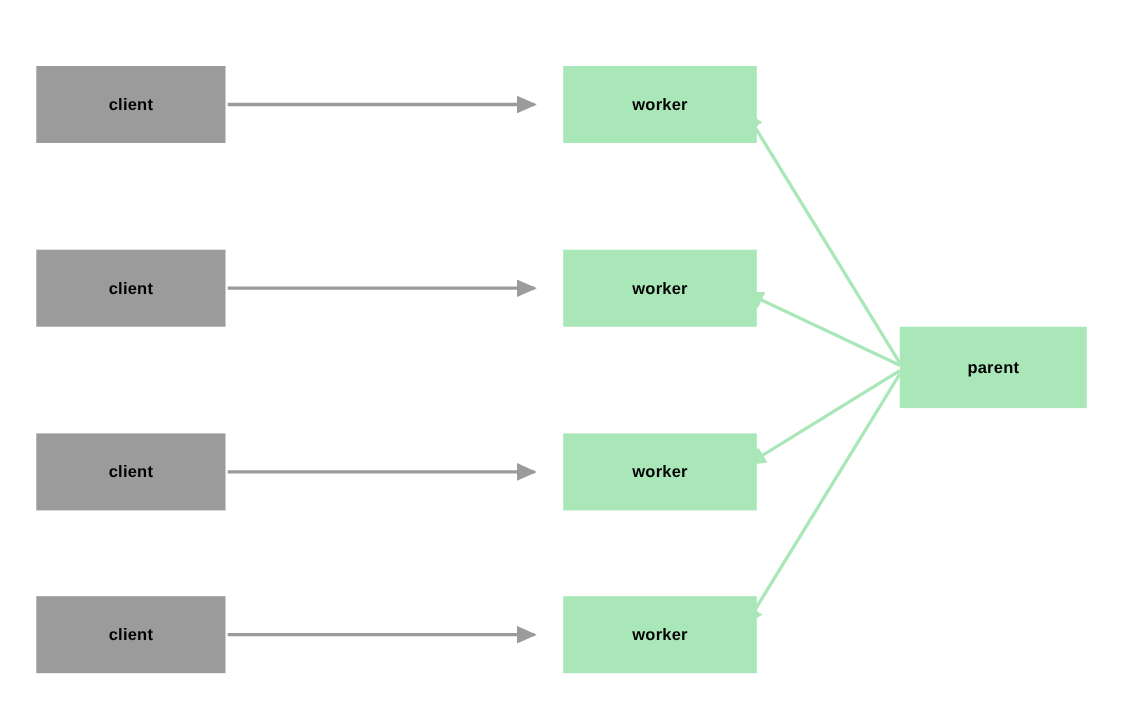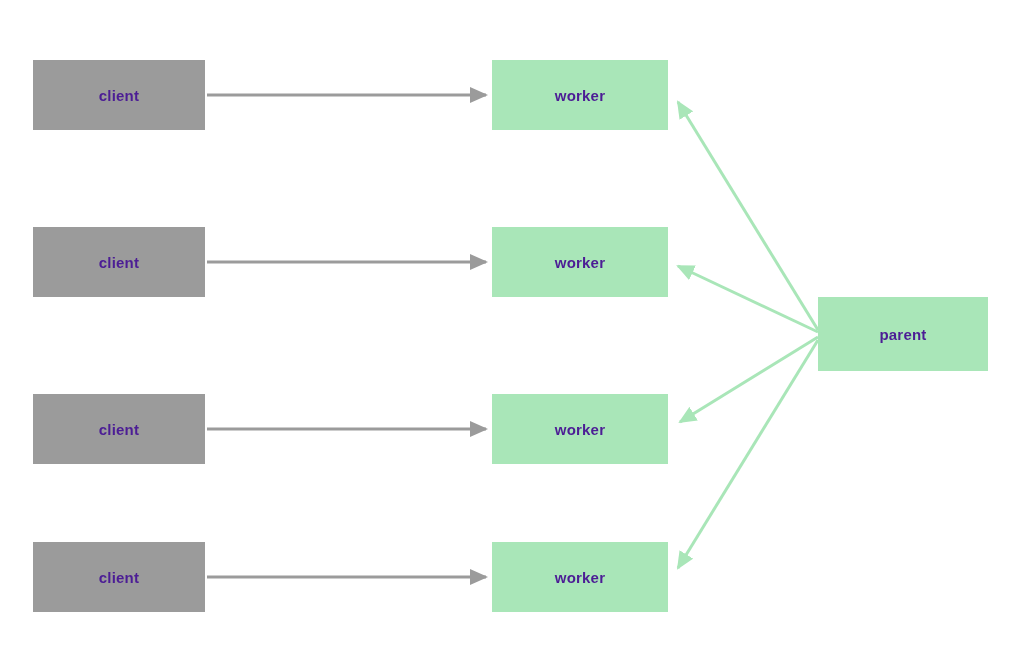--- a/index.html
+++ b/index.html
@@ -22,32 +22,33 @@
     width: 1019px;
     height: 647px;
   }
   .node {
     position: absolute;
     display: flex;
     align-items: center;
     justify-content: center;
     font-weight: bold;
     font-size: 15px;
-    color: #4c1d95;
+    color: #000000;
     letter-spacing: 0.2px;
   }
   .node.client {
     width: 172px;
     height: 70px;
     background: #9b9b9b;
   }
   .node.worker {
     width: 176px;
     height: 70px;
     background: #a9e6b8;
+    margin-left: 20px;
   }
   .node.parent {
     width: 170px;
     height: 74px;
     background: #a9e6b8;
     text-align: right;
   }
 </style>
 </head>
 <body>

